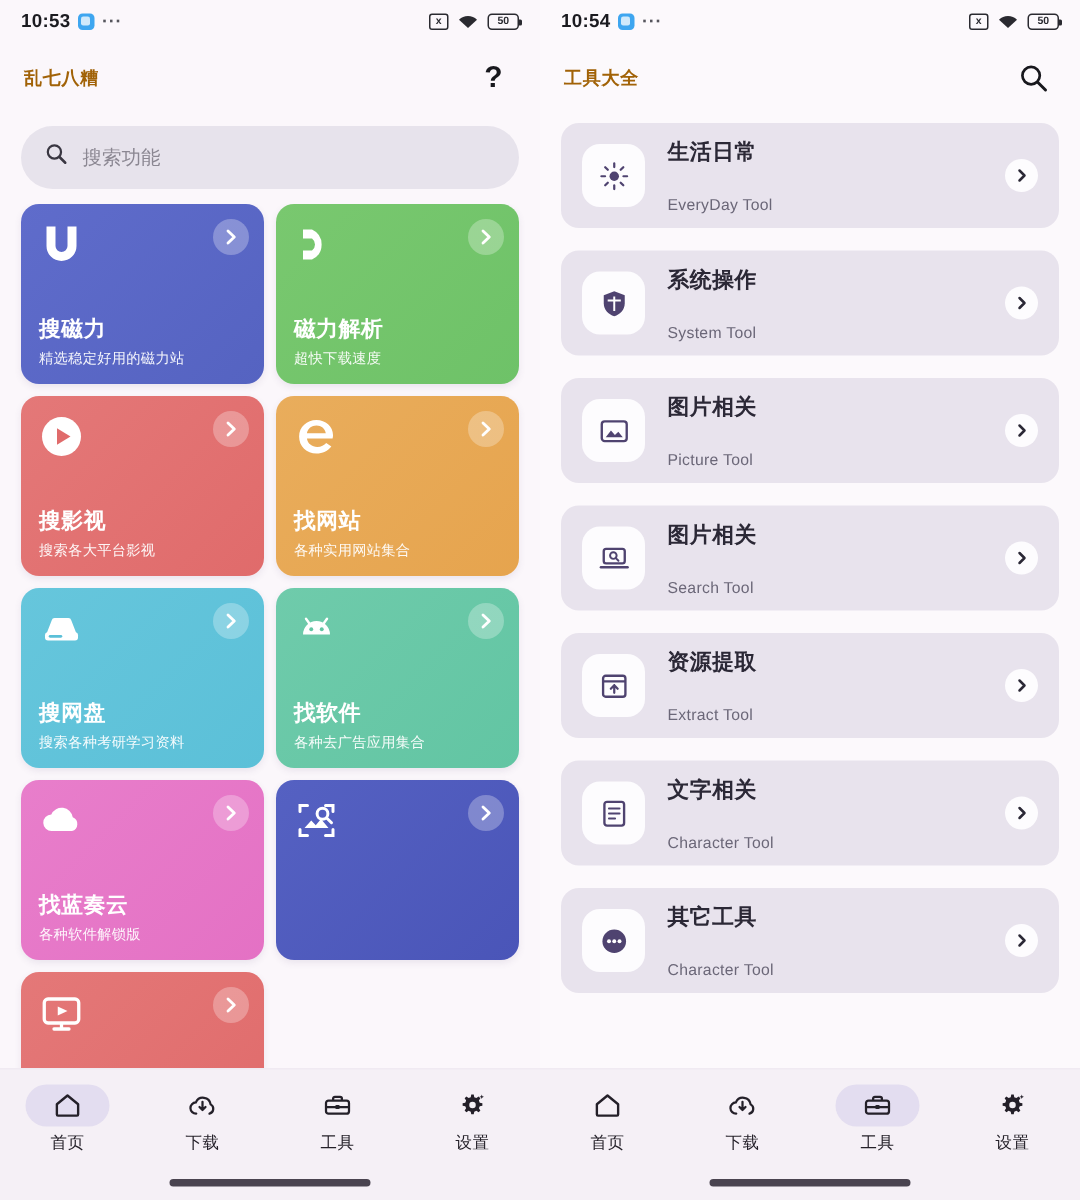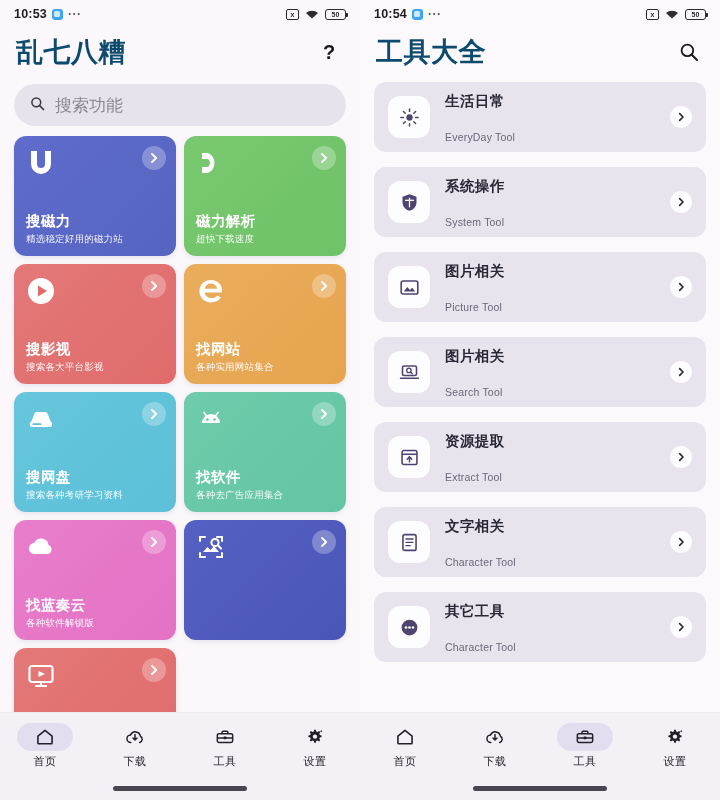--- a/index.html
+++ b/index.html
@@ -48,48 +48,48 @@
   .ic-batt::after {
     content: ""; position: absolute; right: -3px; top: 3px;
     width: 2px; height: 4px; background: #2a2a30; border-radius: 0 1px 1px 0;
   }
 
   
   .appbar {
     height: 48px; flex: 0 0 48px; display: flex; align-items: center;
     padding: 0 16px;
   }
-  .app-title { font-size: 27px; color: #0c4a6e; font-weight: bold; letter-spacing: .5px; }
+  .app-title { font-size: 12px; color: #a16207; font-weight: bold; letter-spacing: .5px; }
   .appbar-action { margin-left: auto; display: flex; align-items: center; justify-content: center;
     width: 30px; height: 30px; }
   .qmark { font-size: 20px; font-weight: bold; color: #18181d; }
 
   
   .searchwrap { padding: 8px 14px 10px; }
   .searchbar {
     height: 42px; border-radius: 21px; background: #e7e3ec;
     display: flex; align-items: center; padding: 0 16px; gap: 10px;
   }
-  .search-ph { font-size: 17px; color: #8b8792; }
+  .search-ph { font-size: 13px; color: #8b8792; }
 
   
   .grid {
     flex: 1 1 auto; padding: 0 14px; display: grid;
     grid-template-columns: 1fr 1fr; gap: 8px 8px;
     align-content: start; overflow: hidden;
   }
   .card {
     position: relative; height: 120px; border-radius: 12px;
     padding: 12px 12px 10px; color: #fff; overflow: hidden;
     display: flex; flex-direction: column;
     box-shadow: 0 2px 5px rgba(90,70,120,.10);
   }
   .card-icon { width: 30px; height: 30px; display: block; }
   .card-spacer { flex: 1 1 auto; }
-  .card-title { font-size: 14.5px; font-weight: bold; letter-spacing: .4px; line-height: 1.15; }
+  .card-title { font-size: 14.5px; font-weight: bold; letter-spacing: .4px; line-height: 1.15; font-family: Liberation Mono, monospace; }
   .card-sub { font-size: 9.5px; margin-top: 3px; opacity: .93; letter-spacing: .2px; }
   .card-arrow {
     position: absolute; top: 10px; right: 10px;
     width: 24px; height: 24px; border-radius: 50%;
     background: rgba(255,255,255,.28);
     display: flex; align-items: center; justify-content: center;
   }
   .card-arrow svg { display: block; }
 
   

